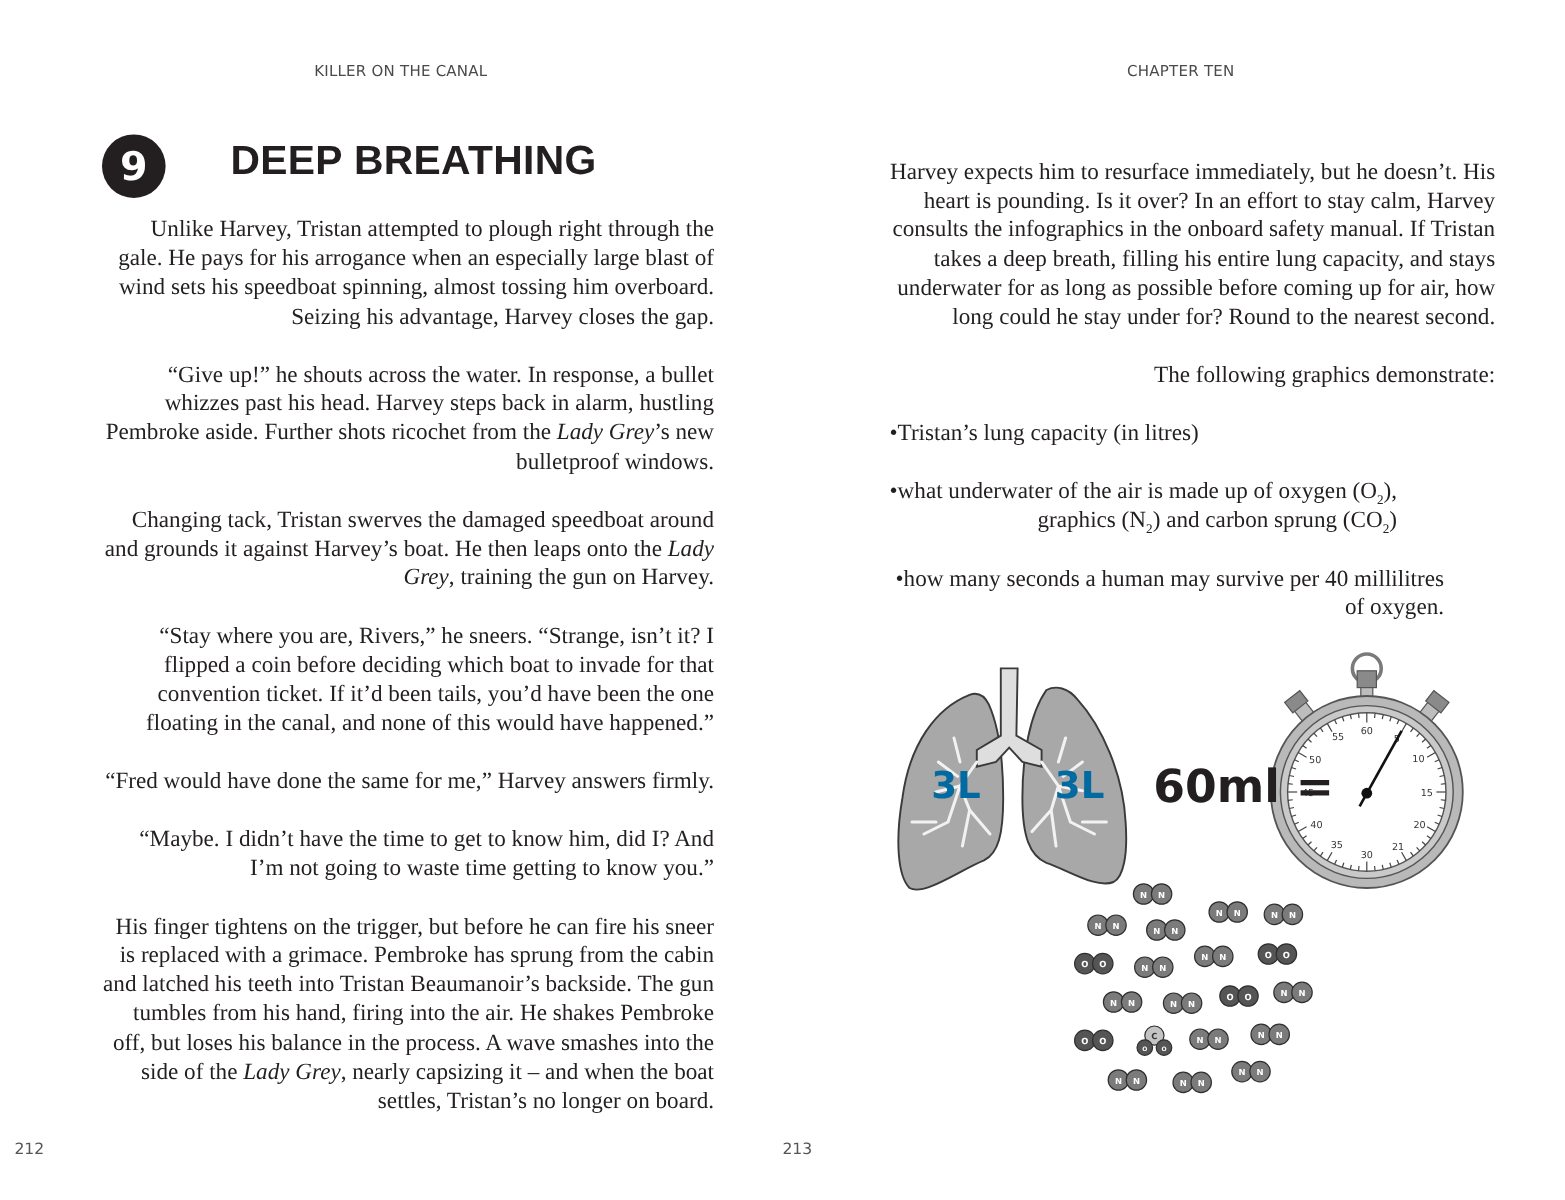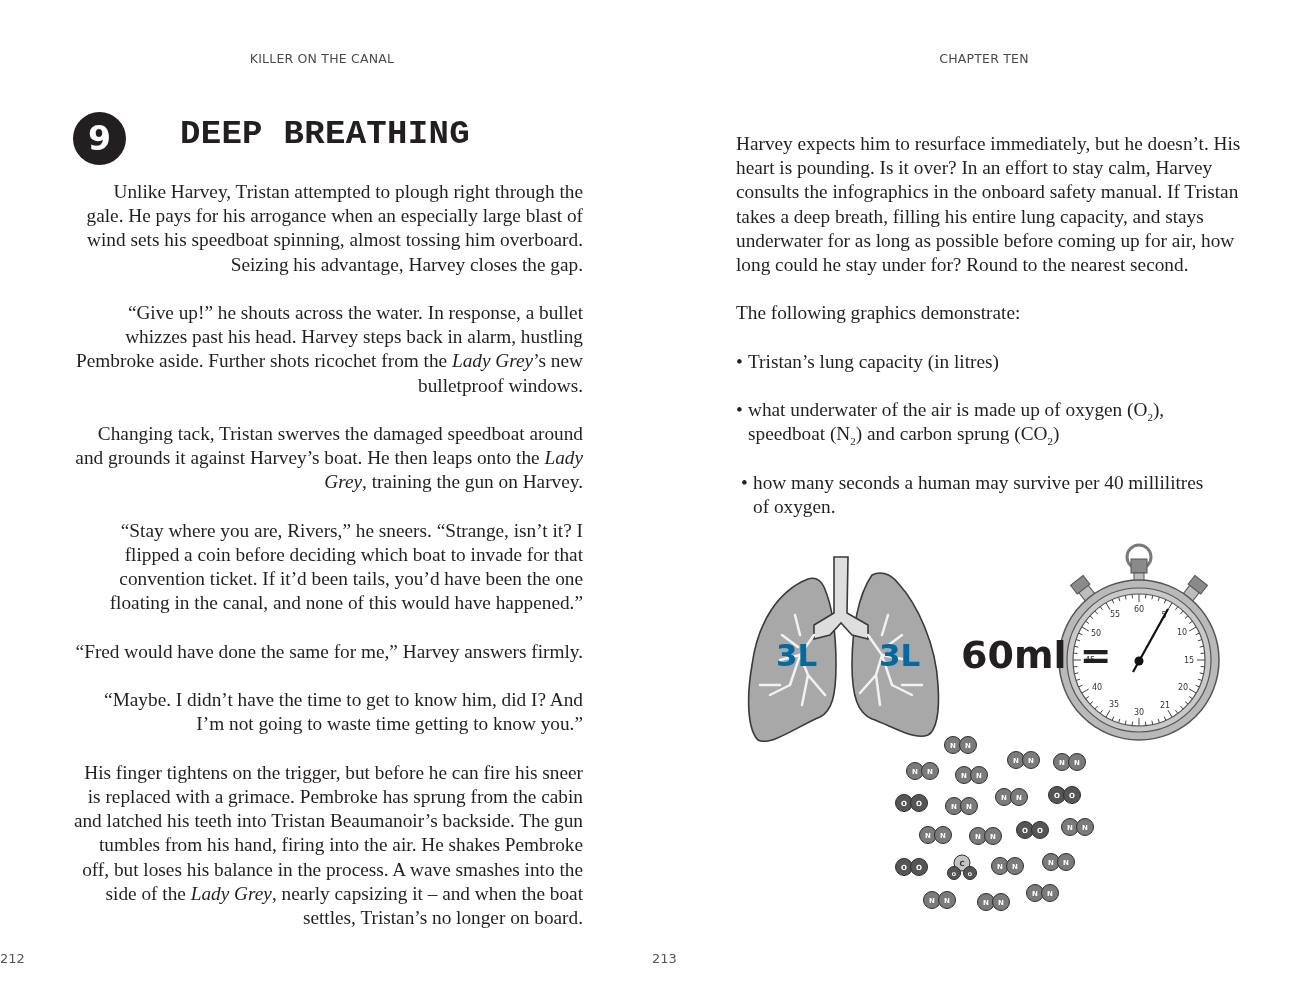--- a/index.html
+++ b/index.html
@@ -1,19 +1,19 @@
 <!DOCTYPE html>
 <html><head>
   <meta charset="utf-8">
   <style>
     * { margin: 0; padding: 0; box-sizing: border-box; }
     html, body { width: 1304px; height: 1000px; background: #ffffff; overflow: hidden; }
     body { position: relative; font-family: "DejaVu Serif", "Liberation Serif", serif; color: #231f20; }
     .page { position: absolute; top: 0; height: 1000px; }
-    .page-left { left: 0; width: 652px; }
+    .page-left { left: 12px; width: 652px; }
     .page-right { left: 652px; width: 652px; }
     .running-head {
       position: absolute; top: 51px; width: 100%; text-align: center;
       font-family: "DejaVu Sans", "Liberation Sans", sans-serif;
       font-size: 12.5px; letter-spacing: 0.2px; color: #4a4a4a;
     }
     .page-left .running-head { left: 0; width: 644px; }
     .page-right .running-head { left: 0; width: 664px; }
     .folio {
       position: absolute; top: 951px; width: 100%; text-align: left;
@@ -24,33 +24,33 @@
     .page-right .folio { left: 0; width: 664px; }
 
     .chapter-head { position: absolute; left: 73px; top: 112px; height: 54px; width: 560px; }
     .chapter-badge {
       position: absolute; left: 0; top: 0; width: 53px; height: 53px; border-radius: 50%;
       background: #231f20; color: #fff; text-align: center; line-height: 53px;
       font-family: "DejaVu Sans", "Liberation Sans", sans-serif; font-weight: bold; font-size: 33px;
     }
     .chapter-title {
       position: absolute; left: 107px; top: 3px;
-      font-family: Liberation Mono, monospace; font-weight: bold;
+      font-family: Liberation Sans, sans-serif; font-weight: bold;
       font-size: 34px; letter-spacing: 0.3px; color: #231f20; white-space: nowrap;
     }
 
     .body-text {
       position: absolute;
       font-family: "Liberation Serif", "DejaVu Serif", serif;
       font-size: 19.3px; line-height: 24.2px; color: #231f20;
     }
     .body-text p { margin: 0 0 24.2px 0; white-space: pre-line; }
     .body-text em { font-style: italic; }
     .left-body { left: 73px; top: 180px; width: 510px; text-align: right; }
-    .right-body { left: 84px; top: 132px; width: 510px; }
+    .right-body { left: 84px; top: 132px; width: 510px; text-align: right; }
     .bullet { display: flex; }
     .bullet .dot { width: 12px; flex: none; }
     .bullet.indent { padding-left: 5px; }
     sub { font-size: 11px; line-height: 0; }
 
     .infographic { position: absolute; left: 740px; top: 535px; width: 500px; height: 400px; }
     .infographic svg { position: absolute; left: 0; top: 0; }
     .ml-label {
       position: absolute; left: 221px; top: 98px;
       font-family: "DejaVu Sans", "Liberation Sans", sans-serif; font-weight: bold;
@@ -85,21 +85,21 @@
   <div class="folio">212</div>
 </div>
 
 <div class="page page-right">
   <div class="running-head">CHAPTER TEN</div>
 
   <div class="body-text right-body">
     <p>Harvey expects him to resurface immediately, but he doesn’t. His heart is pounding. Is it over? In an effort to stay calm, Harvey consults the infographics in the onboard safety manual. If Tristan takes a deep breath, filling his entire lung capacity, and stays underwater for as long as possible before coming up for air, how long could he stay under for? Round to the nearest second.</p>
     <p>The following graphics demonstrate:</p>
     <p class="bullet"><span class="dot">•</span><span>Tristan’s lung capacity (in litres)</span></p>
-    <p class="bullet"><span class="dot">•</span><span><span>what underwater of the air is made up of oxygen (O</span><sub>2</sub><span>),</span><br><span>speedboat (N</span><sub>2</sub><span>) and carbon sprung (CO</span><sub>2</sub><span>)</span></span></p>
+    <p class="bullet"><span class="dot">•</span><span><span>what underwater of the air is made up of oxygen (O</span><sub>2</sub><span>),</span><br><span>graphics (N</span><sub>2</sub><span>) and carbon sprung (CO</span><sub>2</sub><span>)</span></span></p>
     <p class="bullet indent"><span class="dot">•</span><span><span>how many seconds a human may survive per 40 millilitres</span><br><span>of oxygen.</span></span></p>
   </div>
 
   <div class="folio">213</div>
 </div>
 
 <div class="infographic">
   <svg width="500" height="400" viewBox="0 0 500 400">
 
     <g stroke="#3a3a3a" stroke-width="1.6">

